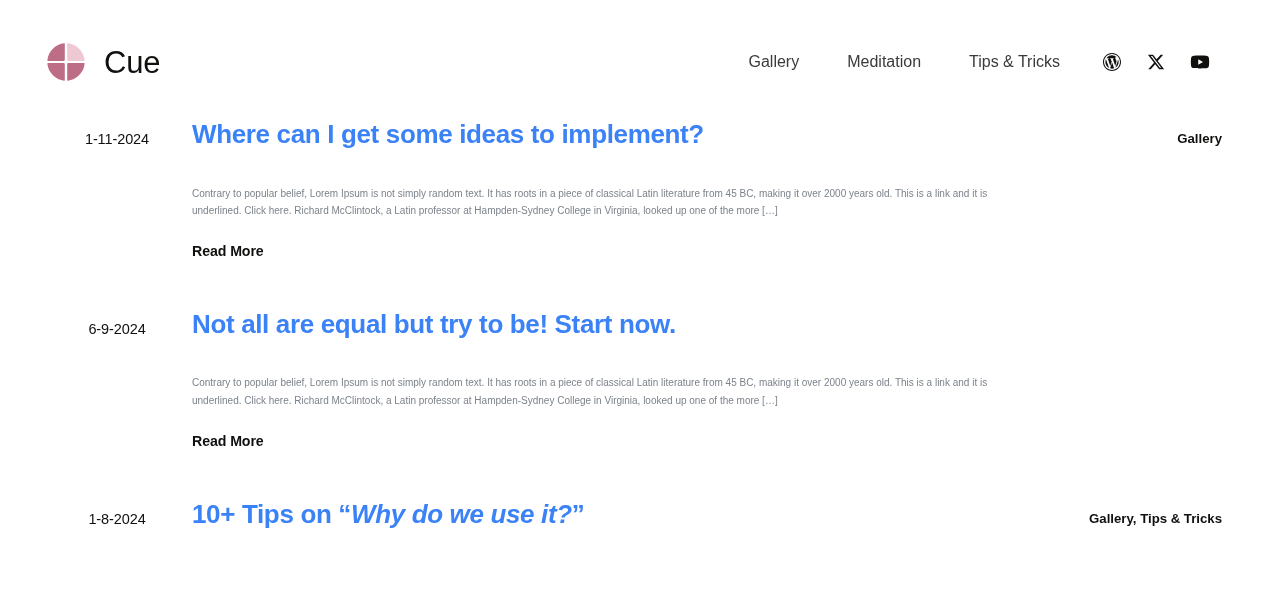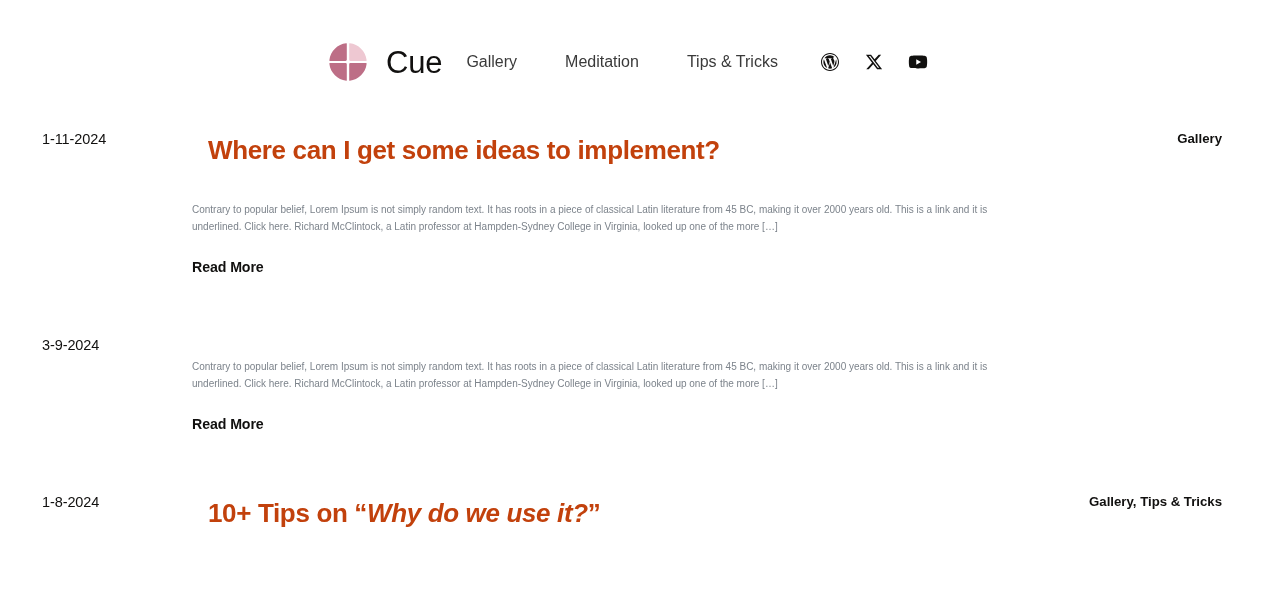--- a/index.html
+++ b/index.html
@@ -14,21 +14,21 @@
     overflow: hidden;
     font-family: "Liberation Sans", sans-serif;
     color: #11100f;
     -webkit-font-smoothing: antialiased;
   }
 
   
   .site-header {
     display: flex;
     align-items: center;
-    justify-content: center;
+    justify-content: space-between;
     padding: 24px 52px 0 44px;
     height: 100px;
   }
   .brand {
     display: flex;
     align-items: center;
     gap: 16px;
     text-decoration: none;
   }
   .logo-mark {
@@ -89,32 +89,33 @@
   }
   .post + .post { padding-top: 48px; }
 
   .post-date {
     font-size: 14.5px;
     color: #11100f;
     line-height: 1.4;
     padding-top: 11px;
     white-space: nowrap;
     letter-spacing: -0.1px;
+    text-align: center;
   }
   .post-body {
     min-width: 0;
     padding-right: 12px;
   }
   .post-title {
-    margin: 16px;
+    margin: 0;
     font-size: 26px;
     line-height: 1.25;
     font-weight: 700;
     letter-spacing: -0.35px;
-    color: #c2410c;
+    color: #3b82f6;
   }
   .post-title a {
     color: inherit;
     text-decoration: none;
   }
   .post-title em {
     font-style: italic;
   }
   .post-excerpt {
     margin: 34px 0 0 0;
@@ -202,22 +203,25 @@
       </h2>
       <p class="post-excerpt">Contrary to popular belief, Lorem Ipsum is not simply random text. It has roots in a piece of classical Latin literature from 45 BC, making it over 2000 years old. This is a link and it is underlined. Click here. Richard McClintock, a Latin professor at Hampden-Sydney College in Virginia, looked up one of the more […]</p>
       <a class="read-more" href="#">Read More</a>
     </div>
     <div class="post-cats">
       <a href="#">Gallery</a>
     </div>
   </article>
 
   <article class="post">
-    <div class="post-date">3-9-2024</div>
+    <div class="post-date">6-9-2024</div>
     <div class="post-body">
+      <h2 class="post-title">
+        <a href="#">Not all are equal but try to be! Start now.</a>
+      </h2>
       <p class="post-excerpt">Contrary to popular belief, Lorem Ipsum is not simply random text. It has roots in a piece of classical Latin literature from 45 BC, making it over 2000 years old. This is a link and it is underlined. Click here. Richard McClintock, a Latin professor at Hampden-Sydney College in Virginia, looked up one of the more […]</p>
       <a class="read-more" href="#">Read More</a>
     </div>
   </article>
 
   <article class="post">
     <div class="post-date">1-8-2024</div>
     <div class="post-body">
       <h2 class="post-title">
         <a href="#"><span>10+ Tips on “</span><em>Why do we use it?</em><span>”</span></a>

